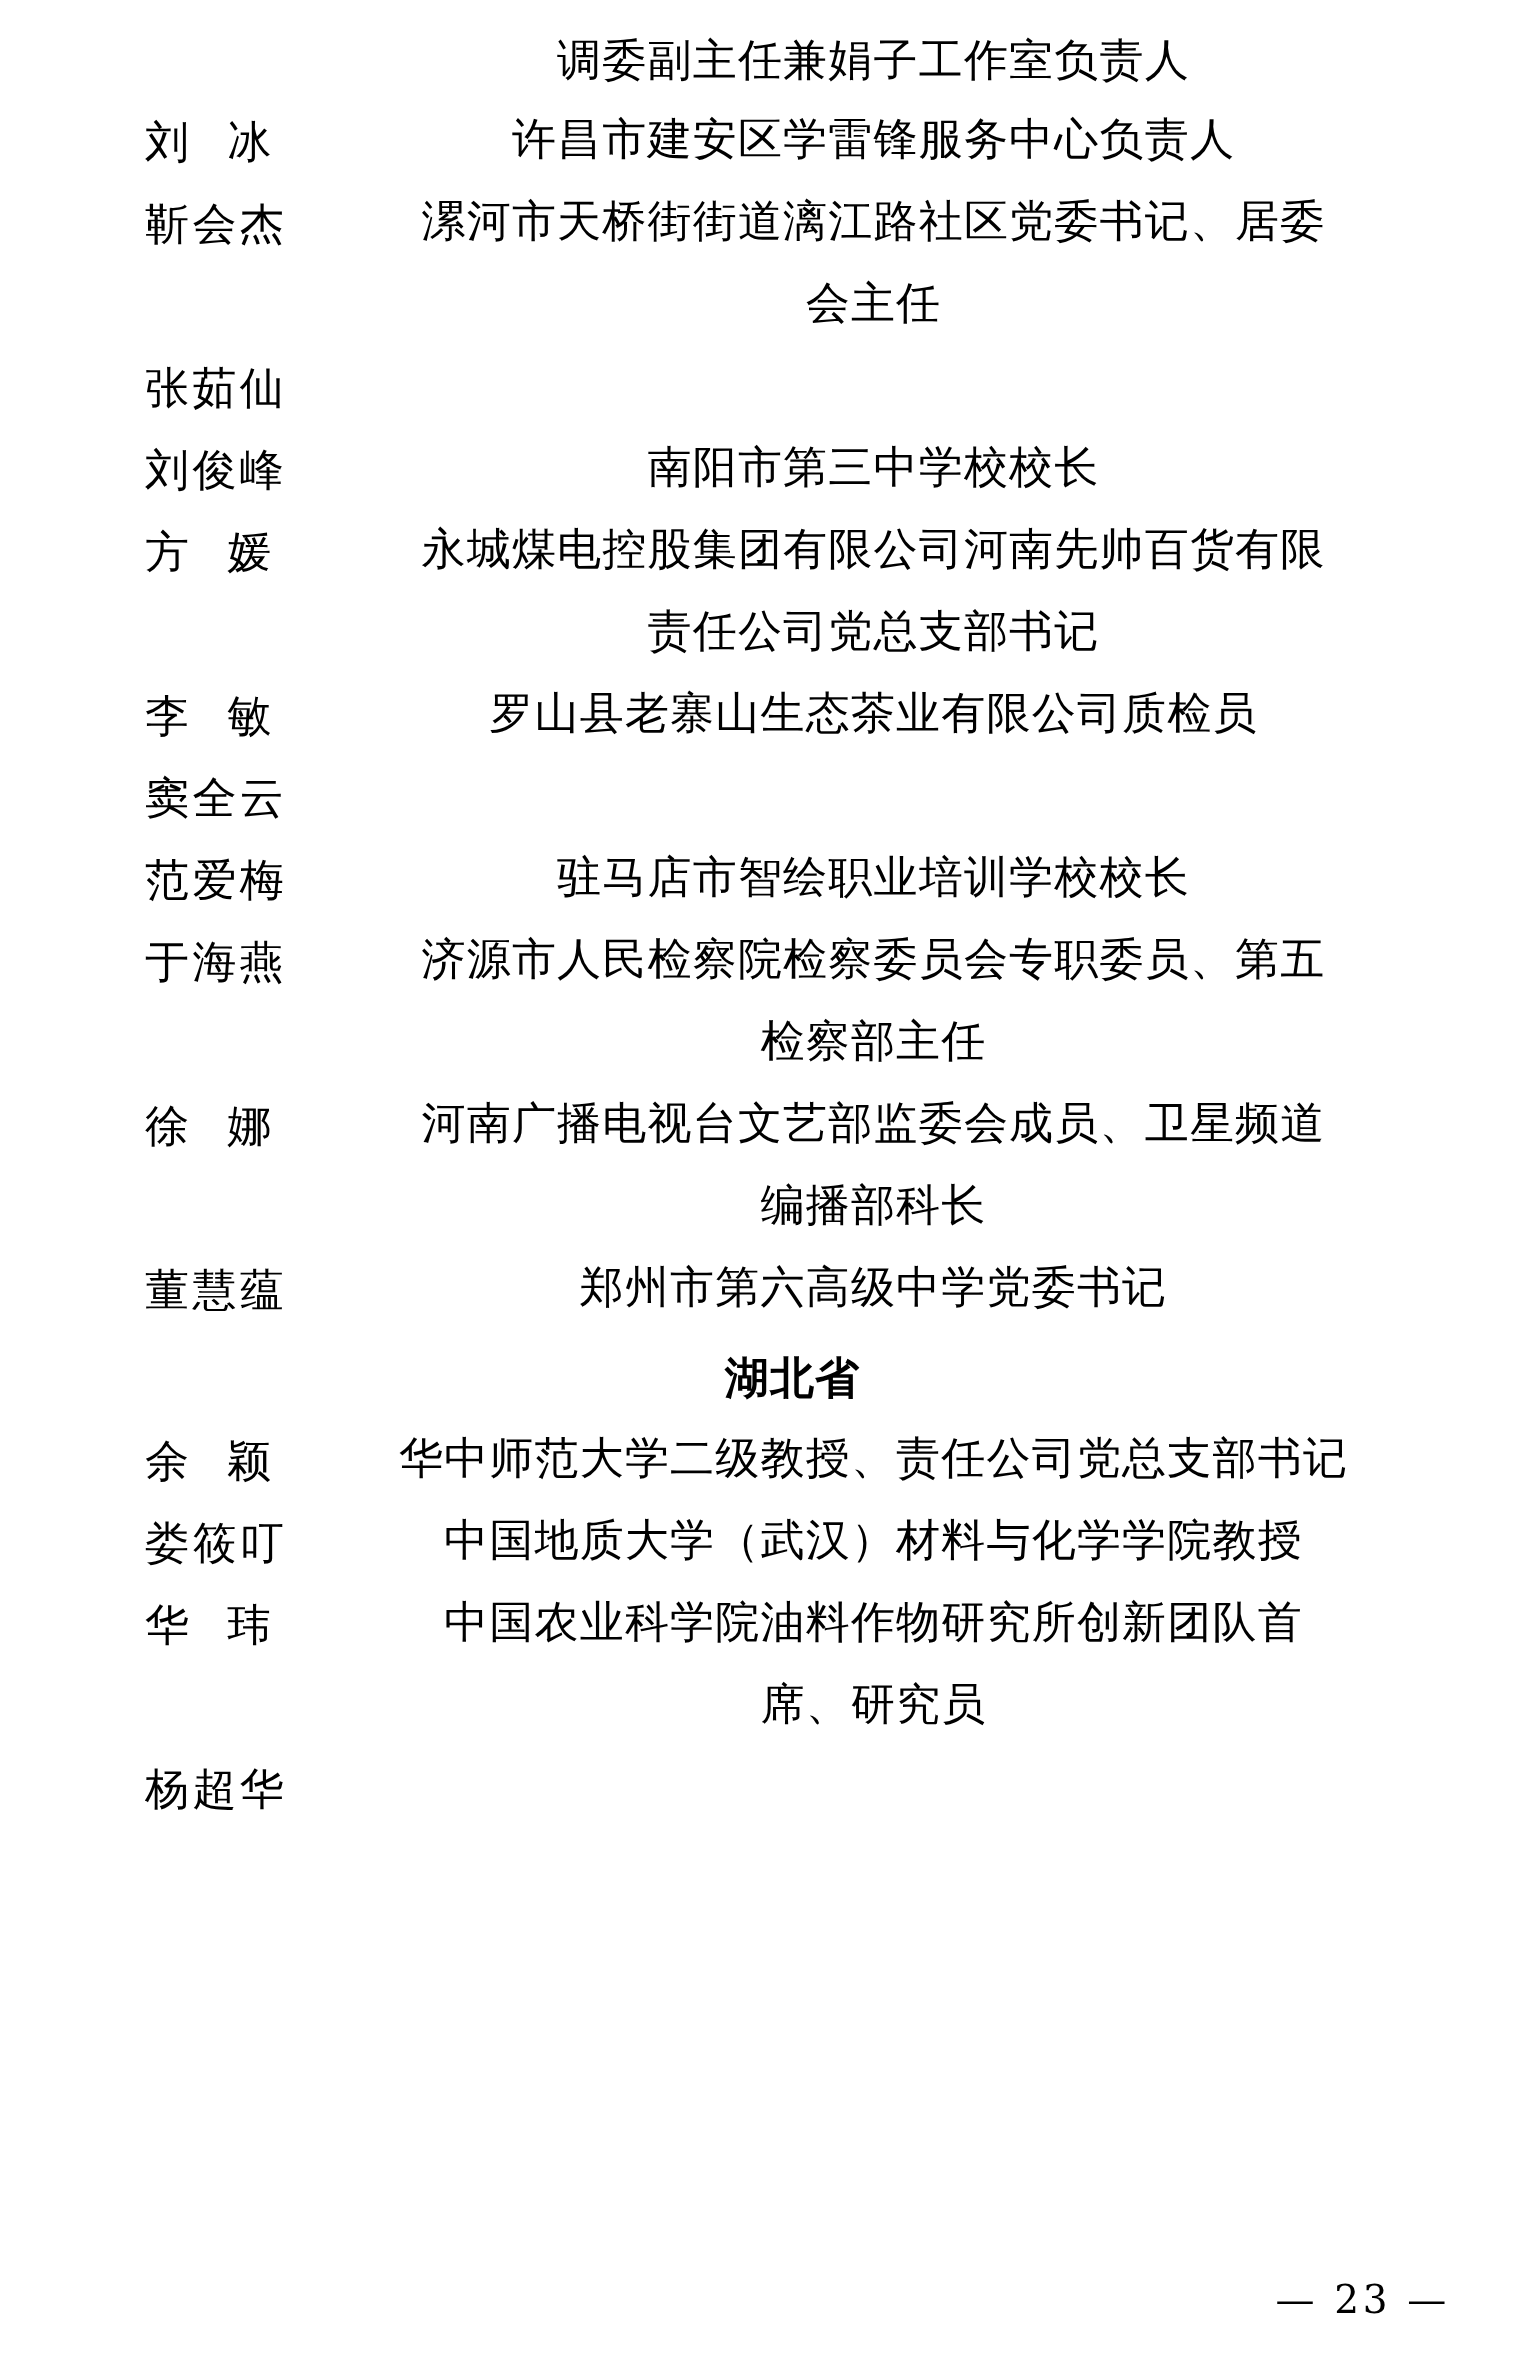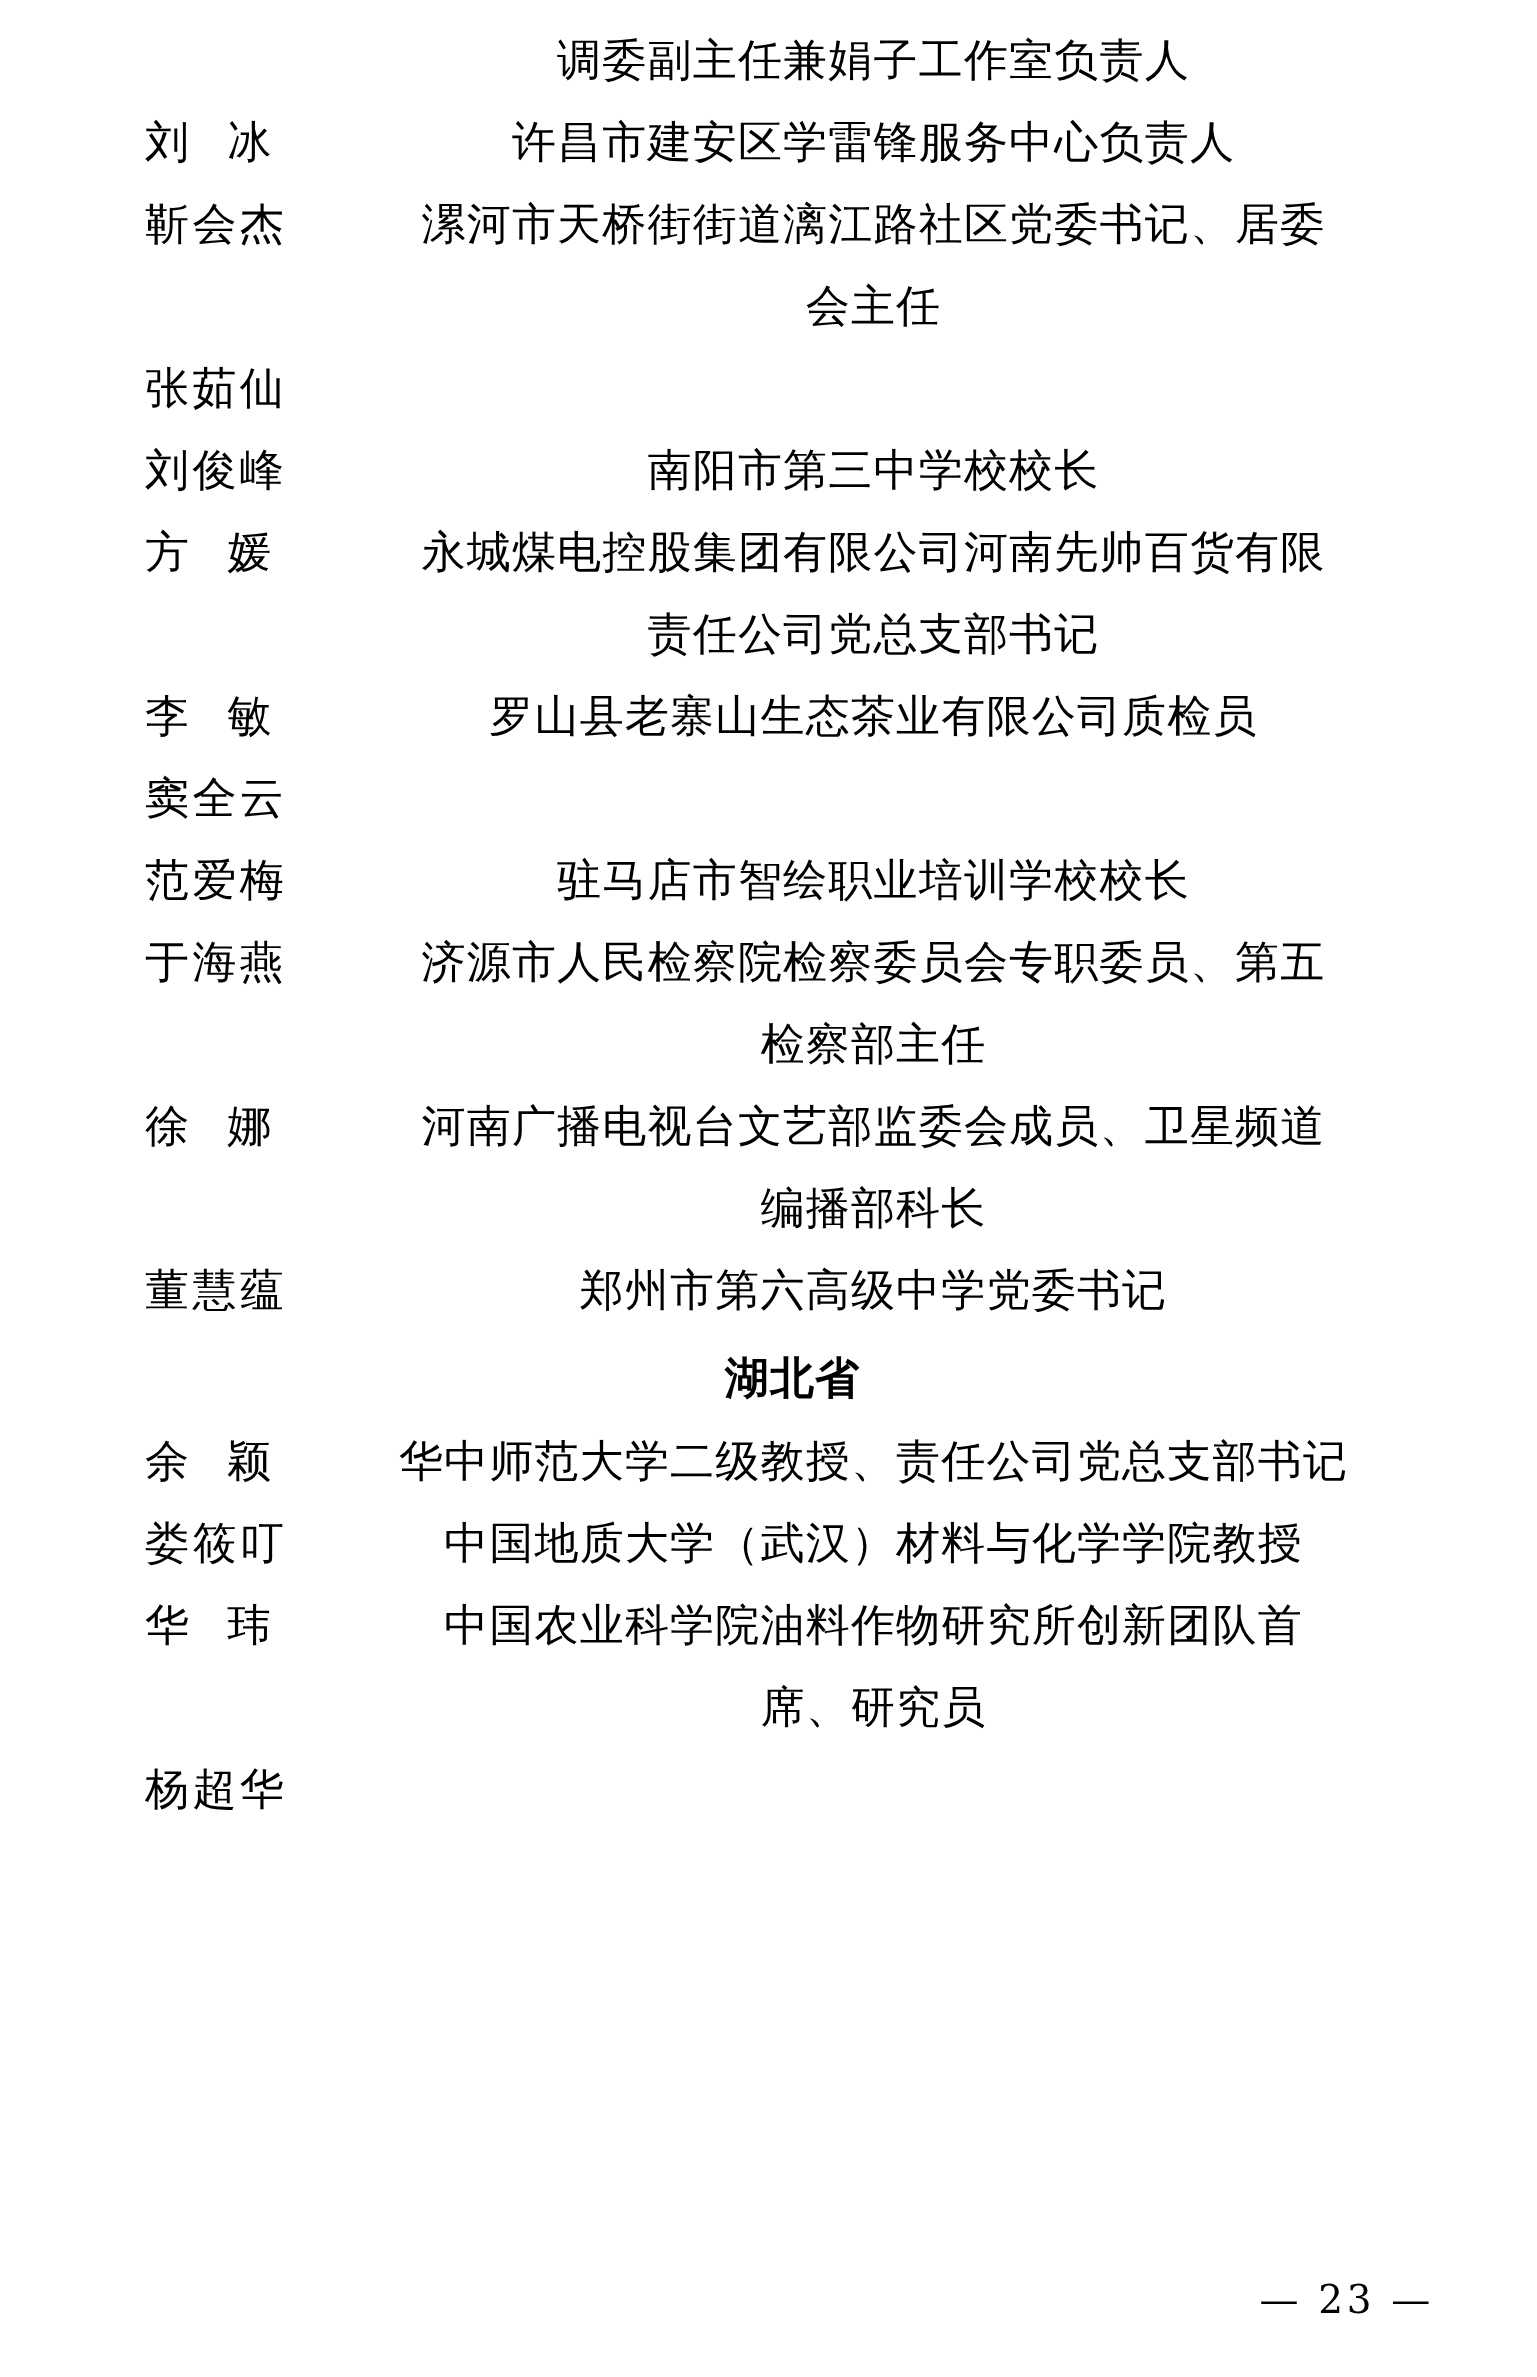--- a/index.html
+++ b/index.html
@@ -56,38 +56,39 @@
   .entry .name.n3 {
     padding-right: 0px;
     letter-spacing: 1.2px;
   }
   .entry .name .ch {
     display: inline-block;
   }
   .entry .desc {
     flex: 1;
     letter-spacing: 1.2px;
+    font-family: Liberation Mono, monospace;
   }
   .entry .desc .l2 {
     display: block;
   }
   .section-title {
     font-family: Liberation Sans, sans-serif;
     font-weight: bold;
     font-size: 44px;
     line-height: 82px;
     letter-spacing: 1.2px;
     margin-left: 48px;
     margin-top: 6.2px;
     margin-bottom: 1.2px;
   }
   .page-number {
     position: absolute;
     bottom: 55px;
-    right: 103px;
+    right: 87px;
     font-size: 39px;
     letter-spacing: 3.7px;
     font-family: "DejaVu Serif", "Liberation Serif", serif;
   }
 </style>
 </head>
 <body>
 
 <div class="page">
   <div class="doc-body">

